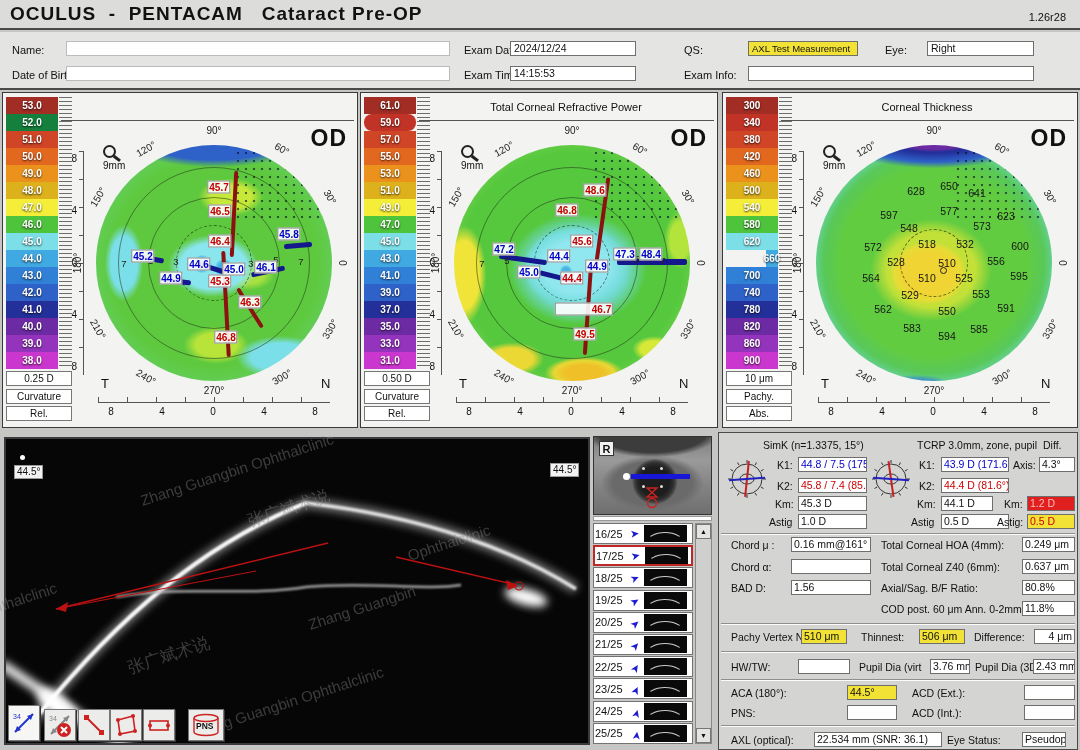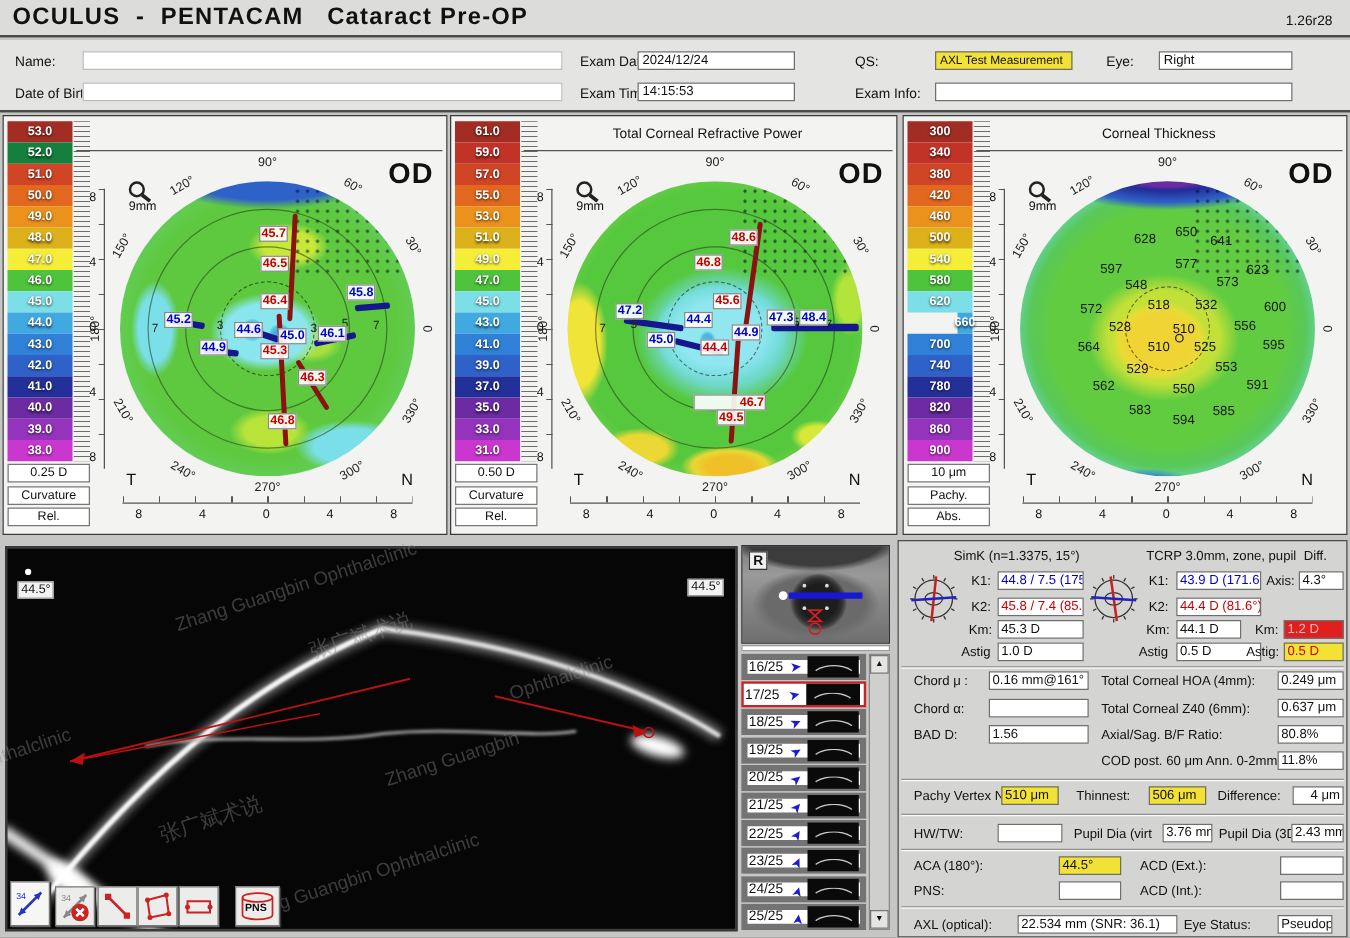--- a/index.html
+++ b/index.html
@@ -96,21 +96,21 @@
     radial-gradient(ellipse 92px 36px at 50% -8%,#3c3c3c 0 60%,transparent 74%),
     linear-gradient(180deg,#7e7e7e,#9a9a9a 30%,#868686 60%,#6f6f6f);}
   .rbox{position:absolute;left:5px;top:4px;width:15px;height:15px;background:#f0f0f0;border:1px solid #333;font-size:11px;font-weight:bold;display:flex;align-items:center;justify-content:center;}
   .bline{position:absolute;left:37px;top:37px;width:59px;height:5px;background:#1717d8;}
   .bdot{position:absolute;left:29px;top:36px;width:7px;height:7px;background:#fff;border-radius:50%;}
   .pupdot{position:absolute;width:3px;height:3px;background:#ddd;border-radius:50%;}
   
   .thumbs{position:absolute;left:593px;top:523px;width:120px;height:222px;}
   .tstrip{position:absolute;left:593px;top:516px;width:119px;height:5px;background:#fff;border:1px solid #999;}
   .trows{position:absolute;left:0;top:0;width:100px;}
-  .trow{display:flex;align-items:center;height:21px;margin-bottom:1.2px;background:#fff;border:5px solid #737373;padding:0 1px;}
+  .trow{display:flex;align-items:center;height:21px;margin-bottom:1.2px;background:#fff;border:1px solid #737373;padding:0 1px;}
   .trow.selected{border:2px solid #c22727;}
   .tnum{font-size:11px;width:35px;}
   .tarrow{color:#1b1bd0;font-size:11px;width:14px;transform:rotate(var(--rot,0deg));transform-origin:50% 50%;}
   .tthumb{position:relative;width:43px;height:17px;background:#0a0a0a;overflow:hidden;}
   .arcline{position:absolute;left:2px;top:7px;width:38px;height:22px;border:1.5px solid transparent;border-top-color:rgba(235,235,235,.85);border-radius:50%;}
   .tscroll{position:absolute;left:102px;top:0;width:17px;height:221px;background:#cfcfcd;border:1px solid #888;}
   .sbtn{position:absolute;left:0;width:15px;height:15px;background:#e4e4e2;border:1px solid #777;font-size:7px;display:flex;align-items:center;justify-content:center;}
   
   .rp{position:absolute;left:718px;top:432px;width:360px;height:318px;background:#d4d4d2;border:1px solid #4a4a4a;font-size:10.5px;}
   .lbl{position:absolute;white-space:nowrap;font-size:10.5px;}
@@ -248,21 +248,21 @@
           <div class="chip blue" style="left: 145px; top: 131px;">45.0</div>
           <div class="chip blue" style="left: 177px; top: 129px;">46.1</div>
           <div class="chip blue" style="left: 200px; top: 96px;">45.8</div>
         </div>
     </div>
   </div>
 
   <div class="panel" style="left:360px;width:358px">
     <div class="cells">
         <div class="cell" style="background: rgb(161, 45, 36);">61.0</div>
-        <div class="cell" style="background: rgb(194, 51, 39);">59.0</div>
+        <div class="cell" style="background: rgb(194, 51, 39); border-radius: 8px;">59.0</div>
         <div class="cell" style="background: rgb(208, 69, 38);">57.0</div>
         <div class="cell" style="background: rgb(226, 103, 31);">55.0</div>
         <div class="cell" style="background: rgb(235, 146, 29);">53.0</div>
         <div class="cell" style="background: rgb(220, 177, 28);">51.0</div>
         <div class="cell" style="background: rgb(245, 238, 57);">49.0</div>
         <div class="cell" style="background: rgb(78, 196, 60);">47.0</div>
         <div class="cell" style="background: rgb(124, 223, 232);">45.0</div>
         <div class="cell" style="background: rgb(65, 169, 226);">43.0</div>
         <div class="cell" style="background: rgb(47, 128, 214);">41.0</div>
         <div class="cell" style="background: rgb(47, 98, 200);">39.0</div>
@@ -332,21 +332,21 @@
           <div class="rdg" style="left: 35px; top: 125px;">7</div>
           <div class="rdg" style="left: 60px; top: 122px;">5</div>
           <div class="rdg" style="left: 190px; top: 120px;">5</div>
           <div class="rdg" style="left: 216px; top: 122px;">7</div>
         </div>
       <div class="chips">
           <div class="chip red" style="left: 148px; top: 52px;">48.6</div>
           <div class="chip red" style="left: 120px; top: 72px;">46.8</div>
           <div class="chip red" style="left: 135px; top: 103px;">45.6</div>
           <div class="chip red" style="left: 125px; top: 140px;">44.4</div>
-          <div class="chip red" style="left: 137px; top: 184px; padding-left: 36px;">46.7</div>
+          <div class="chip red" style="left: 137px; top: 171px; padding-left: 36px;">46.7</div>
           <div class="chip red" style="left: 138px; top: 196px;">49.5</div>
           <div class="chip blue" style="left: 57px; top: 111px;">47.2</div>
           <div class="chip blue" style="left: 82px; top: 134px;">45.0</div>
           <div class="chip blue" style="left: 112px; top: 118px;">44.4</div>
           <div class="chip blue" style="left: 150px; top: 128px;">44.9</div>
           <div class="chip blue" style="left: 178px; top: 116px;">47.3</div>
           <div class="chip blue" style="left: 204px; top: 116px;">48.4</div>
         </div>
     </div>
   </div>

